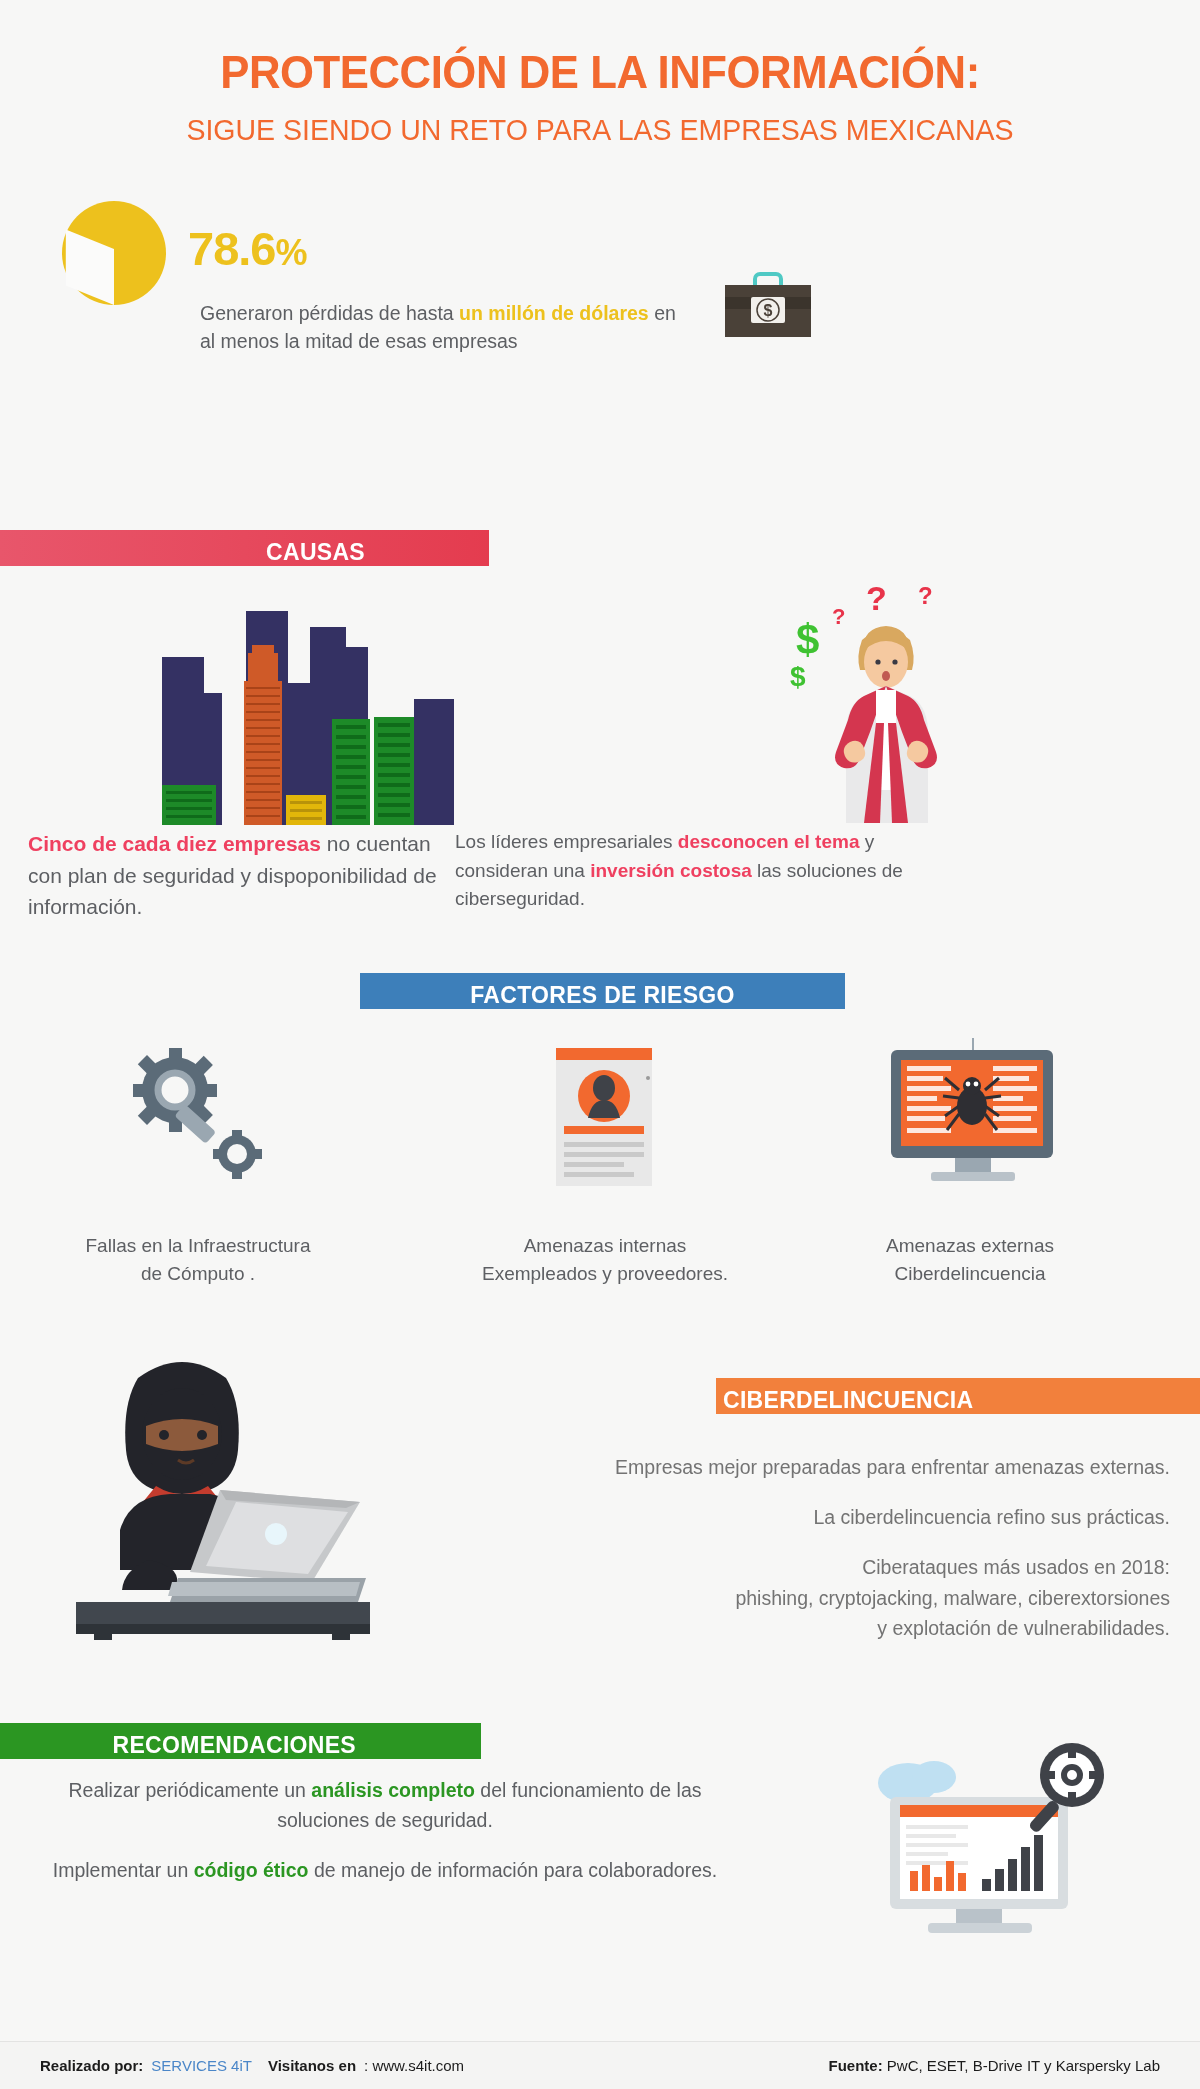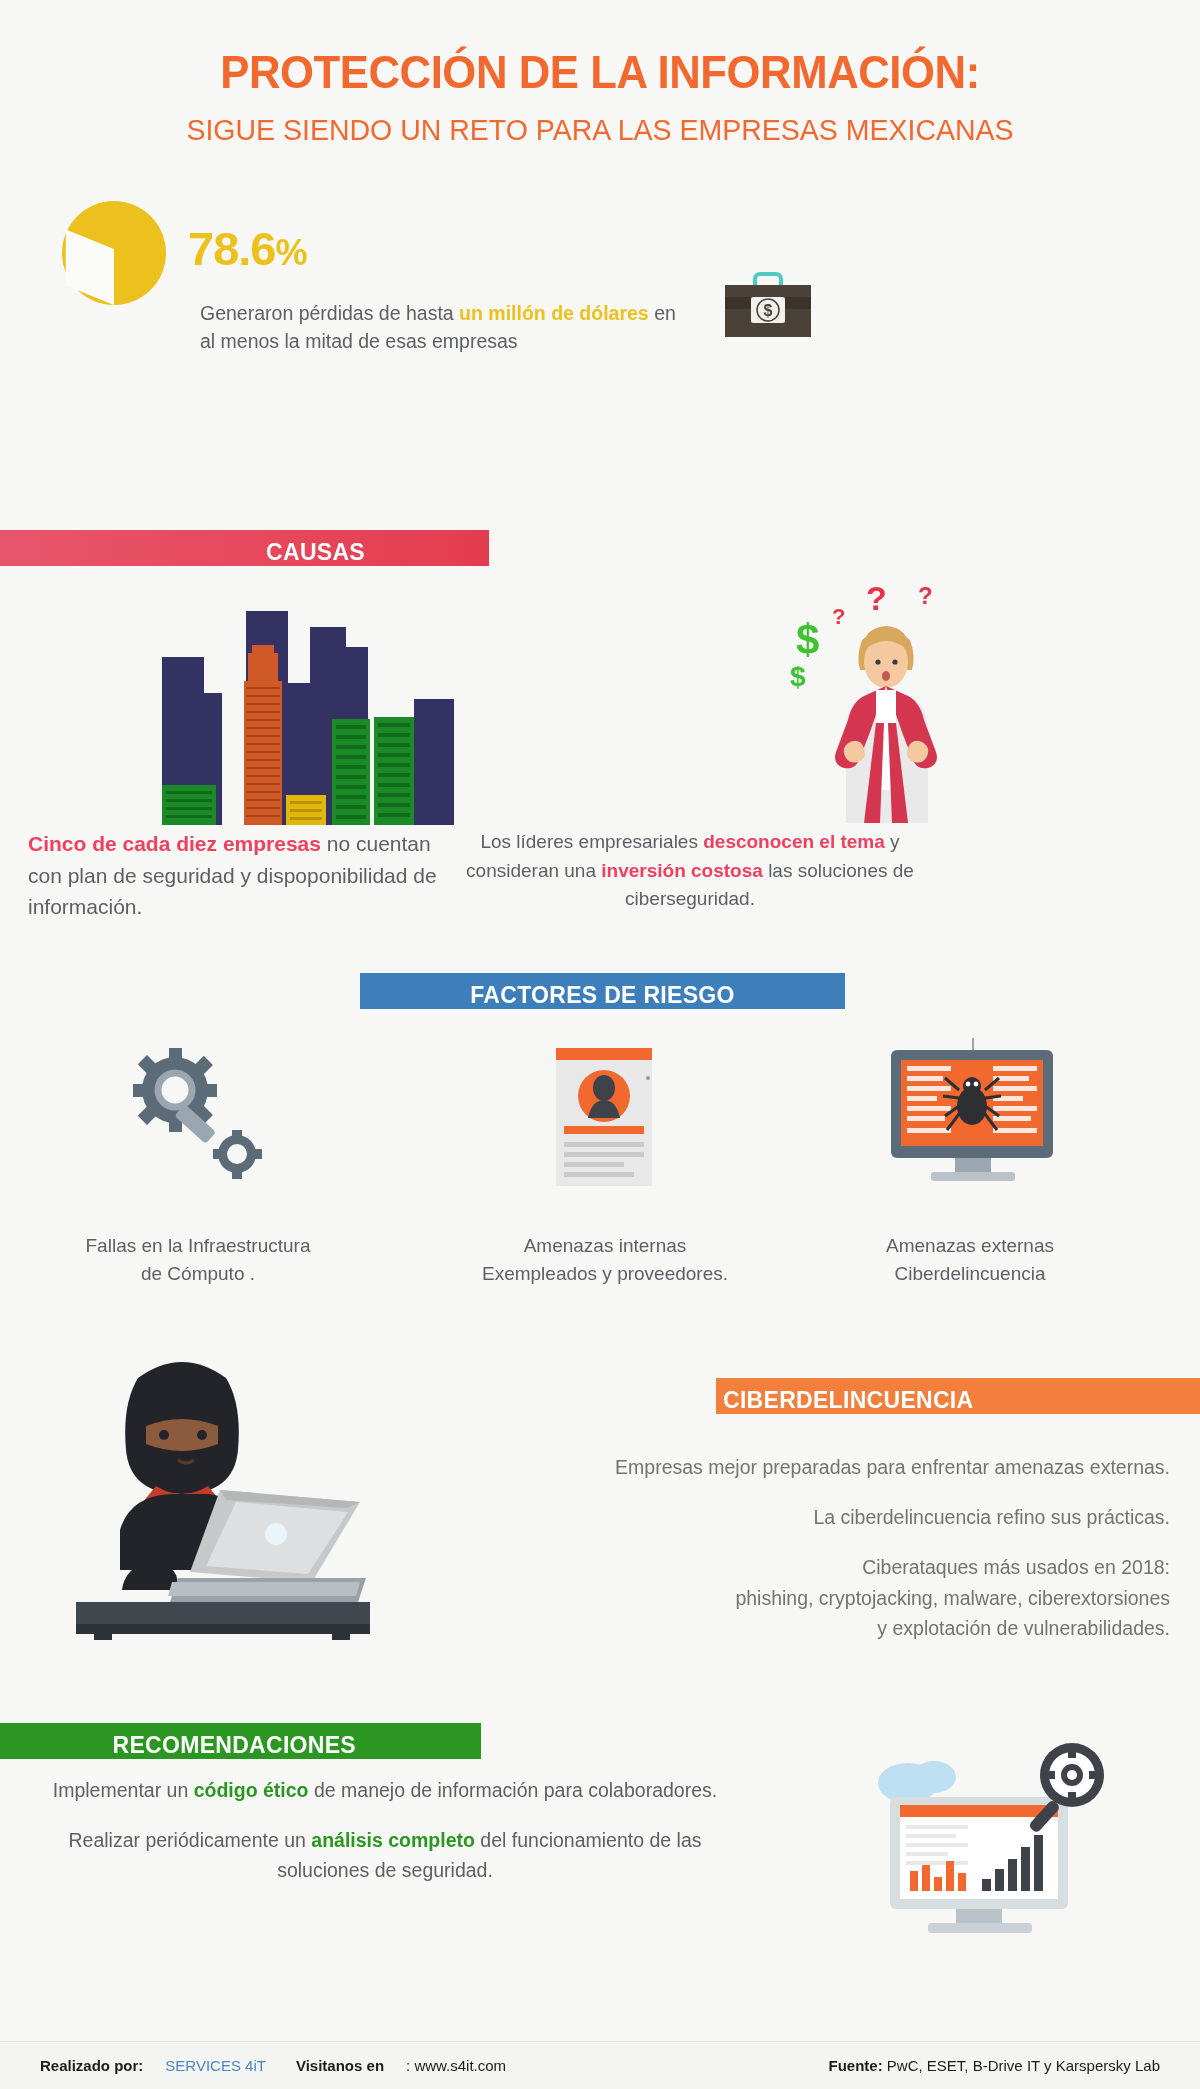--- a/index.html
+++ b/index.html
@@ -82,21 +82,21 @@
 
   
   .cause-city { position: absolute; left: 160px; top: 595px; width: 320px; height: 230px; }
   .cause-woman { position: absolute; left: 790px; top: 578px; width: 220px; height: 245px; }
   .cause-text-l {
     position: absolute; left: 28px; top: 828px; width: 440px;
     text-align: left; font-size: 21px; color: #5d5f63; line-height: 1.5;
   }
   .cause-text-r {
     position: absolute; left: 455px; top: 828px; width: 470px;
-    text-align: center; font-size: 19px; color: #5d5f63; line-height: 1.5;
+    text-align: left; font-size: 19px; color: #5d5f63; line-height: 1.5;
   }
   .hl-pink { color: #ef4060; font-weight: bold; }
 
   
   .risk-icon-1 { position: absolute; left: 125px; top: 1048px; width: 150px; height: 140px; }
   .risk-icon-2 { position: absolute; left: 552px; top: 1048px; width: 110px; height: 150px; }
   .risk-icon-3 { position: absolute; left: 885px; top: 1038px; width: 175px; height: 155px; }
   .risk-label {
     position: absolute; text-align: center; font-size: 19px;
     color: #5d5f63; line-height: 1.48;
@@ -124,21 +124,21 @@
   .hl-green { color: #2b9622; font-weight: bold; }
   .rec-icon { position: absolute; left: 860px; top: 1735px; width: 260px; height: 210px; }
 
   
   .footer {
     position: absolute; left: 0; bottom: 0; width: 1200px; height: 48px;
     background: #f4f4f3; border-top: 1px solid #e3e3e2;
     display: flex; align-items: center; justify-content: space-between;
     padding: 0 40px; font-size: 15px; color: #1c1c1c;
   }
-  .footer .left { display: flex; align-items: flex-start; gap: 22px; }
+  .footer .left { display: flex; align-items: flex-start; gap: 8px; }
   .f-bold { font-weight: bold; }
   .f-blue { color: #4a86c8; }
   .f-reg { font-weight: 400; }
 </style>
 </head>
 <body>
 
 <div class="page">
 
   <div class="title-wrap">
@@ -406,24 +406,24 @@
       <span>y explotación de vulnerabilidades.</span>
     </p>
   </div>
 
   <div class="banner banner-recom">
     <span>RECOMENDACIONES</span>
   </div>
 
   <div class="rec-text">
     <p>
-      <span>Implementar un </span><span class="hl-green">código ético</span><span> de manejo de información para colaboradores.</span>
+      <span>Realizar periódicamente un </span><span class="hl-green">análisis completo</span><span> del funcionamiento de las soluciones de seguridad.</span>
     </p>
     <p>
-      <span>Realizar periódicamente un </span><span class="hl-green">análisis completo</span><span> del funcionamiento de las soluciones de seguridad.</span>
+      <span>Implementar un </span><span class="hl-green">código ético</span><span> de manejo de información para colaboradores.</span>
     </p>
   </div>
 
   <svg class="rec-icon" viewBox="0 0 260 210">
     <ellipse cx="48" cy="48" rx="30" ry="20" fill="#bfe0f2"></ellipse>
     <ellipse cx="74" cy="42" rx="22" ry="16" fill="#bfe0f2"></ellipse>
     <rect x="30" y="62" width="178" height="112" rx="6" fill="#d8dde0"></rect>
     <rect x="40" y="70" width="158" height="94" fill="#ffffff"></rect>
     <rect x="40" y="70" width="158" height="12" fill="#f2692f"></rect>
     <g fill="#e8e8e8">

